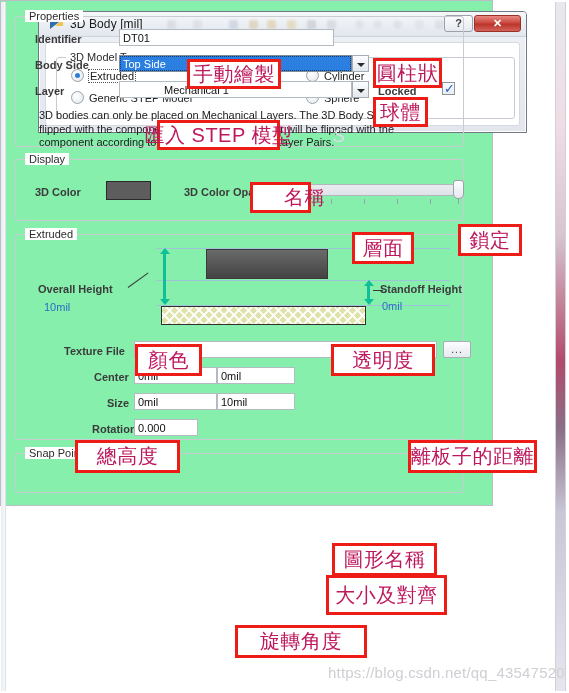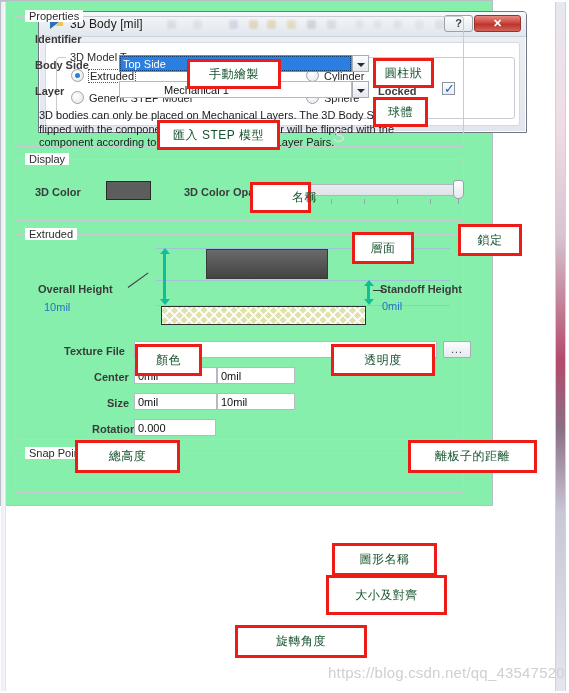--- a/index.html
+++ b/index.html
@@ -329,22 +329,22 @@
     height: 1px;
     transform-origin: left center;
   }
 
   
   .anno {
     position: absolute;
     box-sizing: border-box;
     background: #ffffff;
     border: 3px solid #ee1c17;
-    color: #14532d;
-    font-size: 12px;
+    color: #be185d;
+    font-size: 20px;
     display: flex;
     align-items: center;
     justify-content: center;
     white-space: nowrap;
     z-index: 40;
     letter-spacing: .5px;
   }
 
   
   #scroll-strip {
@@ -445,20 +445,21 @@
 <div id="bottom-dialog">
   <div id="left-strip"></div>
   <div id="scroll-strip"></div>
 
   <div id="bottom-inner">
 
     <div class="group" style="left:8px; top:12px; width:449px; height:131px;">
       <span class="legend">Properties</span>
 
       <span class="lbl" style="left:19px; top:16px;">Identifier</span>
+      <div class="field" style="left:103px; top:12px; width:215px;">DT01</div>
 
       <span class="lbl" style="left:19px; top:42px;">Body Side</span>
       <div class="field sel" style="left:103px; top:38px; width:233px;">Top Side</div>
       <div class="combo-btn" style="left:336px; top:38px;">
           <span class="arr"></span>
         </div>
 
       <span class="lbl" style="left:19px; top:68px;">Layer</span>
       <div class="field" style="left:103px; top:64px; width:233px;padding-left:44px;">Mechanical 1</div>
       <div class="combo-btn" style="left:336px; top:64px;">
@@ -524,35 +525,35 @@
 
       <span class="lbl" style="left:78px; top:136px;">Center</span>
       <div class="field" style="left:118px; top:132px; width:83px;">0mil</div>
       <div class="field" style="left:201px; top:132px; width:78px;">0mil</div>
 
       <span class="lbl" style="left:91px; top:162px;">Size</span>
       <div class="field" style="left:118px; top:158px; width:83px;">0mil</div>
       <div class="field" style="left:201px; top:158px; width:78px;">10mil</div>
 
       <span class="lbl" style="left:76px; top:188px;">Rotation</span>
-      <div class="field" style="left:118px; top:184px; width:82px;">0.000</div>
+      <div class="field" style="left:118px; top:184px; width:64px;">0.000</div>
     </div>
 
     <div class="group" style="left:8px; top:449px; width:449px; height:40px;">
       <span class="legend">Snap Points</span>
     </div>
 
   </div>
 </div>
 
 <div class="anno" style="left:187px; top:59px; width:94px; height:30px;">手動繪製</div>
 
 <div class="anno" style="left:157px; top:120px; width:123px; height:30px;">匯入 STEP 模型</div>
 
-<div class="anno" style="left:373px; top:58px; width:61px; height:30px;">圓柱狀</div>
+<div class="anno" style="left:373px; top:58px; width:69px; height:30px;">圓柱狀</div>
 
 <div class="anno" style="left:373px; top:97px; width:55px; height:30px;">球體</div>
 
 <div class="anno" style="left:250px; top:182px; width:61px; height:31px;padding-left:48px;">名稱</div>
 
 <div class="anno" style="left:352px; top:232px; width:62px; height:32px;">層面</div>
 
 <div class="anno" style="left:458px; top:224px; width:64px; height:32px;">鎖定</div>
 
 <div class="anno" style="left:135px; top:344px; width:67px; height:32px;">顏色</div>

